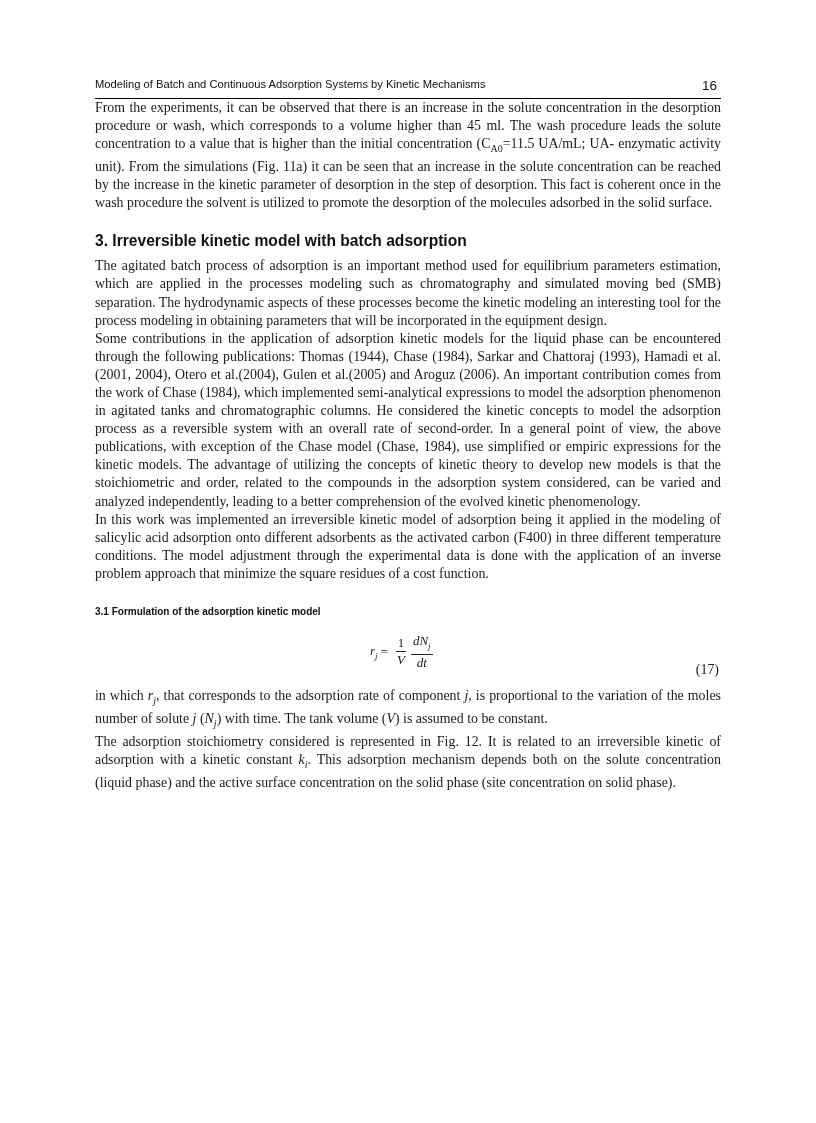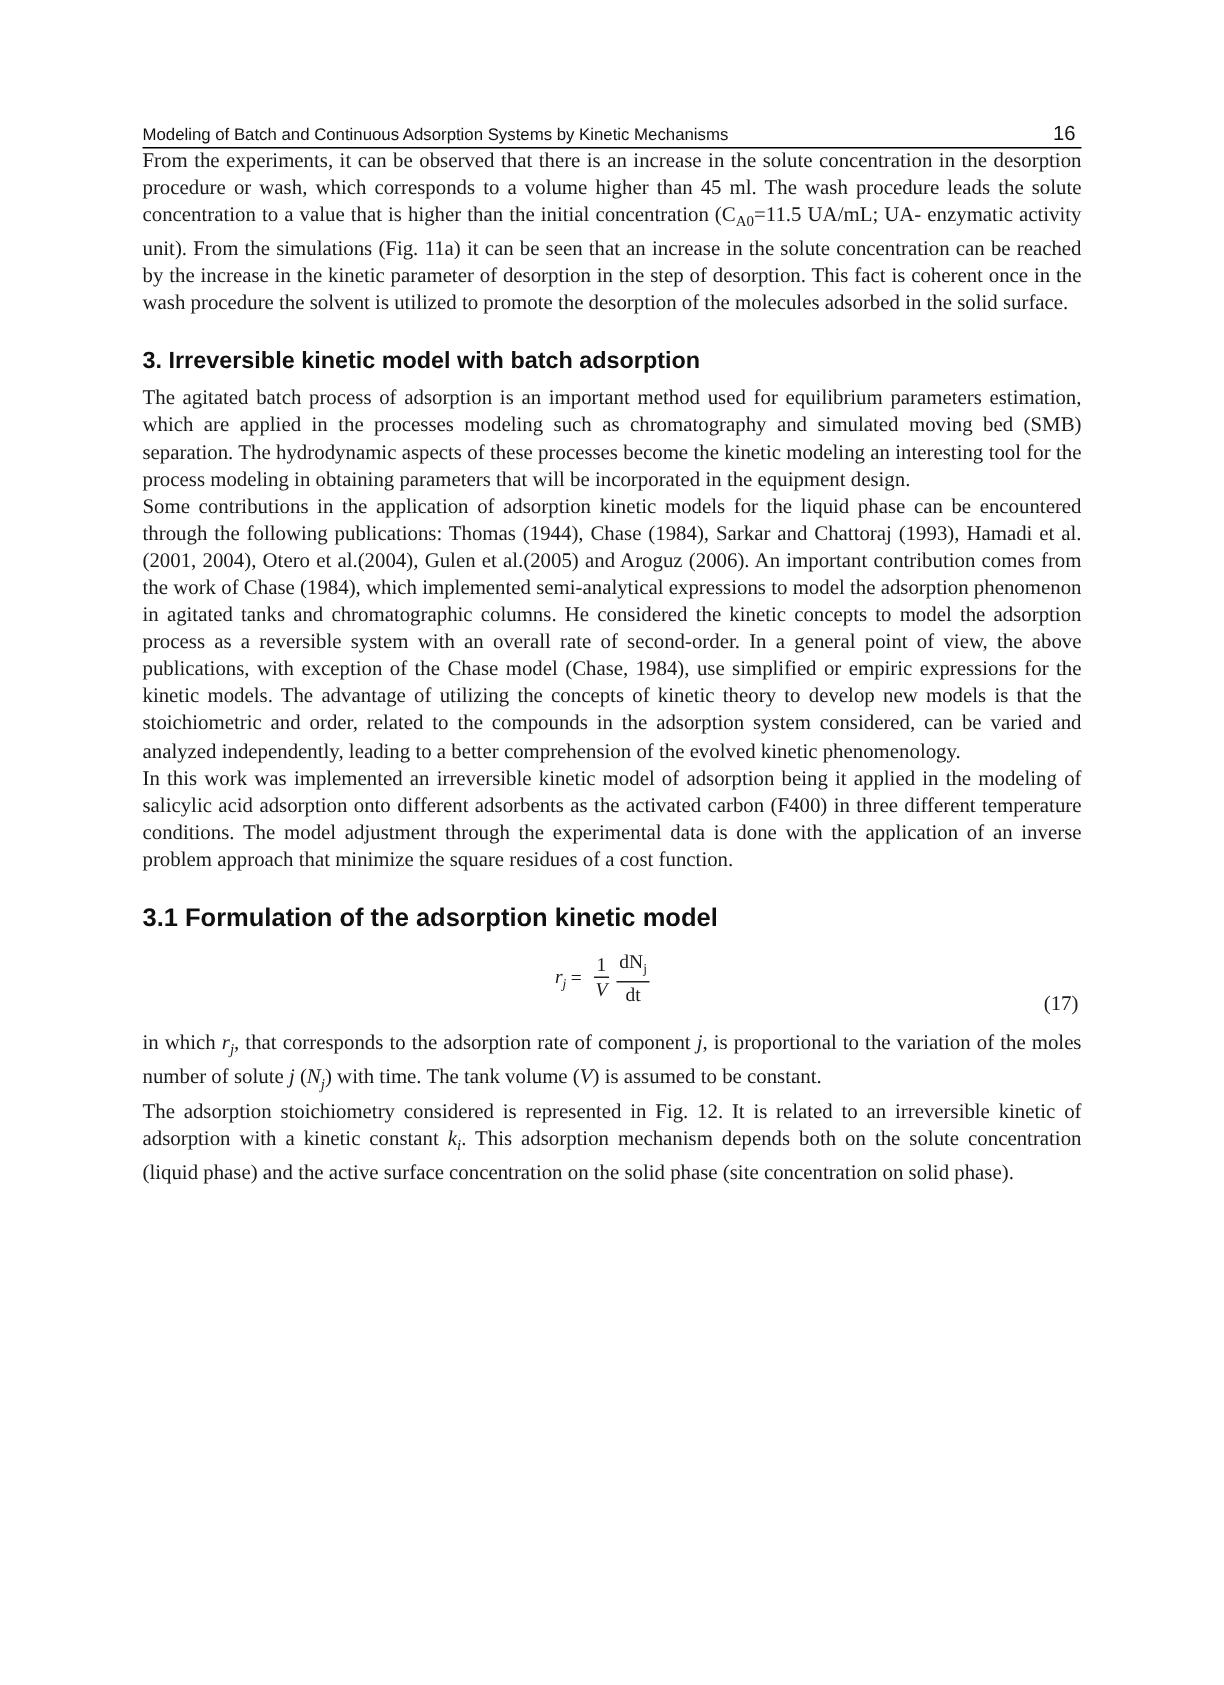--- a/index.html
+++ b/index.html
@@ -1,37 +1,37 @@
 <!DOCTYPE html>
 <html><head>
 <meta charset="utf-8">
 <style>
   html, body { margin: 0; padding: 0; background: #ffffff; }
   body { width: 816px; height: 1123px; position: relative; overflow: hidden; color: #1a1a1a; }
   .page { position: absolute; left: 95px; top: 78px; width: 626px; }
-  .running-head { display: flex; justify-content: space-between; align-items: flex-end;
+  .running-head { display: flex; justify-content: space-between; align-items: flex-start;
     font-family: "Liberation Sans", sans-serif; font-size: 11.2px; color: #111;
     border-bottom: 1.3px solid #000; padding-bottom: 2px; height: 18px; }
   .running-head .num { font-size: 13.5px; padding-right: 4px; }
   .body-text { font-family: "Liberation Serif", serif; font-size: 13.9px; line-height: 18.1px;
     text-align: justify; margin: 0; }
   p.para { margin: 0; }
   .p1 { margin-top: 19px; }
   h2.sec { font-family: Liberation Sans, sans-serif; font-weight: bold; font-size: 15.6px;
     margin: 20px 0 7px 0; color: #111; }
-  h3.subsec { font-family: "Liberation Sans", sans-serif; font-weight: bold; font-size: 17px;
+  h3.subsec { font-family: "Liberation Sans", sans-serif; font-weight: bold; font-size: 10px;
     margin: 20px 0 0 0; color: #111; line-height: 18px; }
   .equation { position: relative; height: 56px; margin: 6px 0 4px 0; font-family: "Liberation Serif", serif; }
   .eq-body { position: absolute; left: 275px; top: 6px; display: flex; align-items: center; font-size: 13px; }
   .eq-lhs { font-style: italic; }
   .eq-lhs sub, .frac sub { font-size: 9px; }
   .frac { display: inline-flex; flex-direction: column; align-items: center; margin-left: 4px; }
   .frac .num-part { border-bottom: 1px solid #222; padding: 0 2px; line-height: 16px; }
   .frac .den-part { line-height: 16px; padding: 0 2px; }
-  .frac.italic { }
+  .frac.italic { font-style: italic; }
   .eq-num { position: absolute; right: 2px; top: 35px; font-size: 13.9px; }
   .last-p-after-eq { margin-top: 0; }
   i { font-style: italic; }
   sub.s { font-size: 10px; }
 </style>
 </head>
 <body>
 
 <div class="page">
   <div class="running-head">

